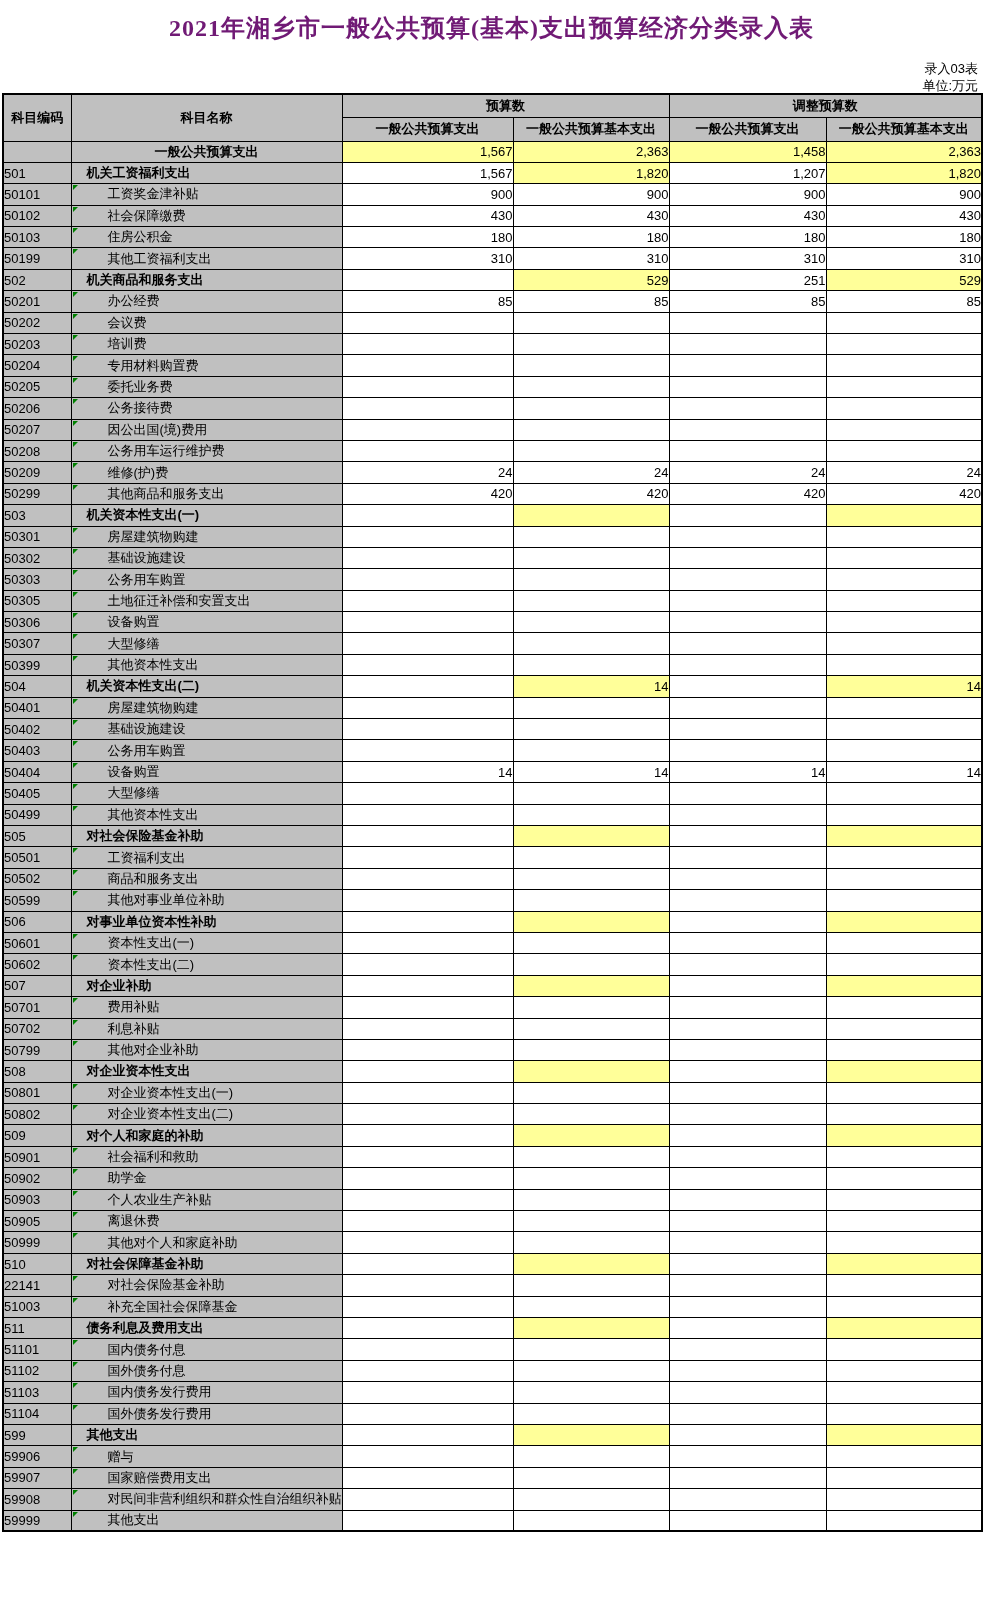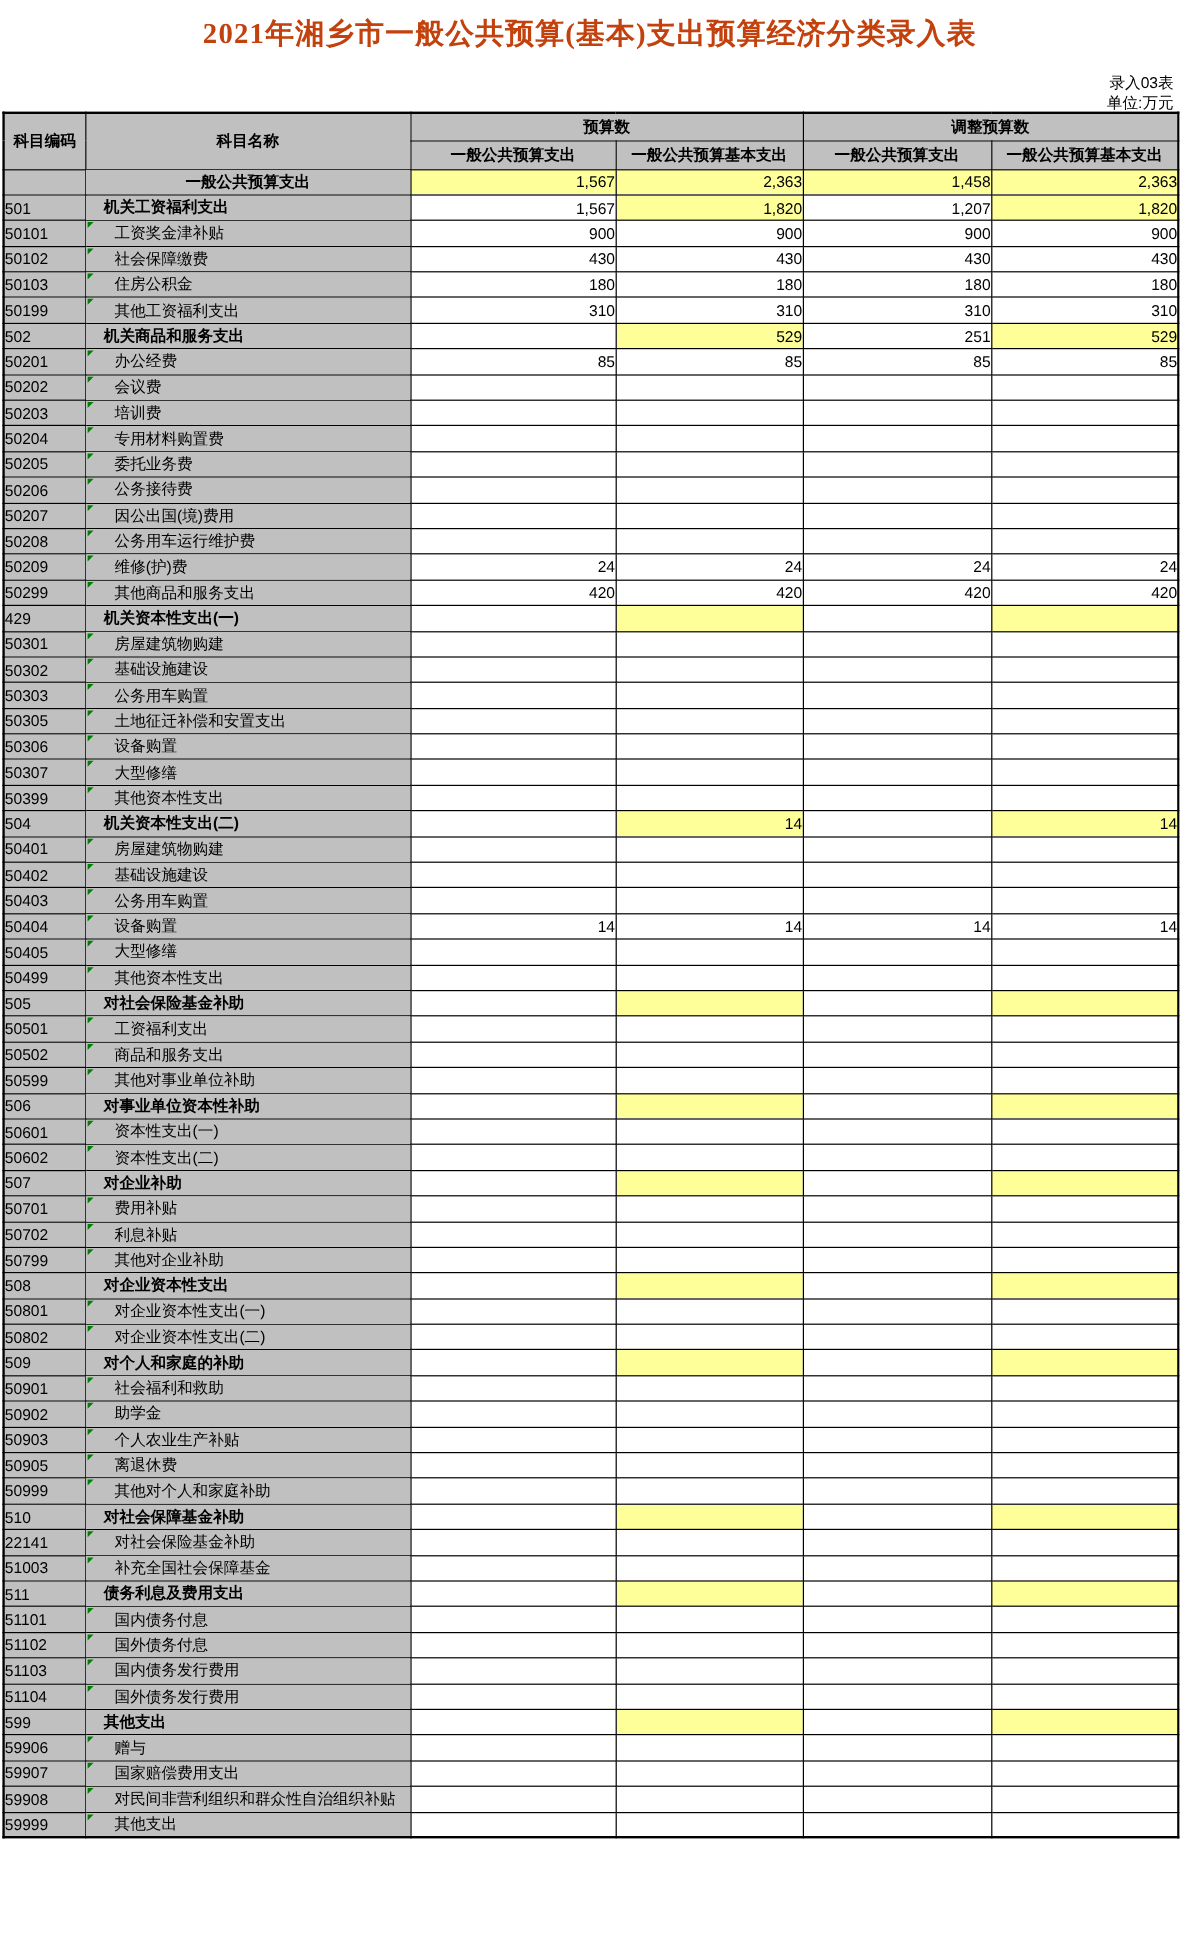--- a/index.html
+++ b/index.html
@@ -10,21 +10,21 @@
     position: relative;
     overflow: hidden;
   }
   .title {
     position: absolute;
     top: 12px; left: 0; width: 983px;
     text-align: center;
     font-family: "Liberation Serif", serif;
     font-size: 24px;
     font-weight: bold;
-    color: #c2410c;
+    color: #701a75;
     letter-spacing: 1px;
   }
   .meta {
     position: absolute;
     right: 5px;
     font-size: 13px;
     color: #000000;
   }
   .meta.form-no { top: 60px; }
   .meta.unit   { top: 77px; }
@@ -60,21 +60,21 @@
     padding-left: 3px;
   }
   td.name {
     background: #c0c0c0;
     font-size: 13px;
     text-align: left;
     position: relative;
   }
   tr.lvl-total td.name  { text-align: center; font-weight: bold; }
   tr.lvl-section td.name { padding-left: 15px; font-weight: bold; }
-  tr.lvl-detail td.name  { padding-left: 24px; font-weight: normal; }
+  tr.lvl-detail td.name  { padding-left: 36px; font-weight: normal; }
   td.val {
     background: #ffffff;
     font-size: 13px;
     text-align: right;
     padding-right: 4px;
   }
   td.val.hl { background: #ffff99; }
   .marker {
     position: absolute;
     left: 1px; top: 1px;
@@ -244,21 +244,21 @@
       </tr>
       <tr class="lvl-detail">
         <td class="code">50299</td>
         <td class="name"><span class="marker"></span><span>其他商品和服务支出</span></td>
         <td class="val">420</td>
         <td class="val">420</td>
         <td class="val">420</td>
         <td class="val">420</td>
       </tr>
       <tr class="lvl-section">
-        <td class="code">429</td>
+        <td class="code">503</td>
         <td class="name"><span>机关资本性支出(一)</span></td>
         <td class="val"></td>
         <td class="val hl"></td>
         <td class="val"></td>
         <td class="val hl"></td>
       </tr>
       <tr class="lvl-detail">
         <td class="code">50301</td>
         <td class="name"><span class="marker"></span><span>房屋建筑物购建</span></td>
         <td class="val"></td>

